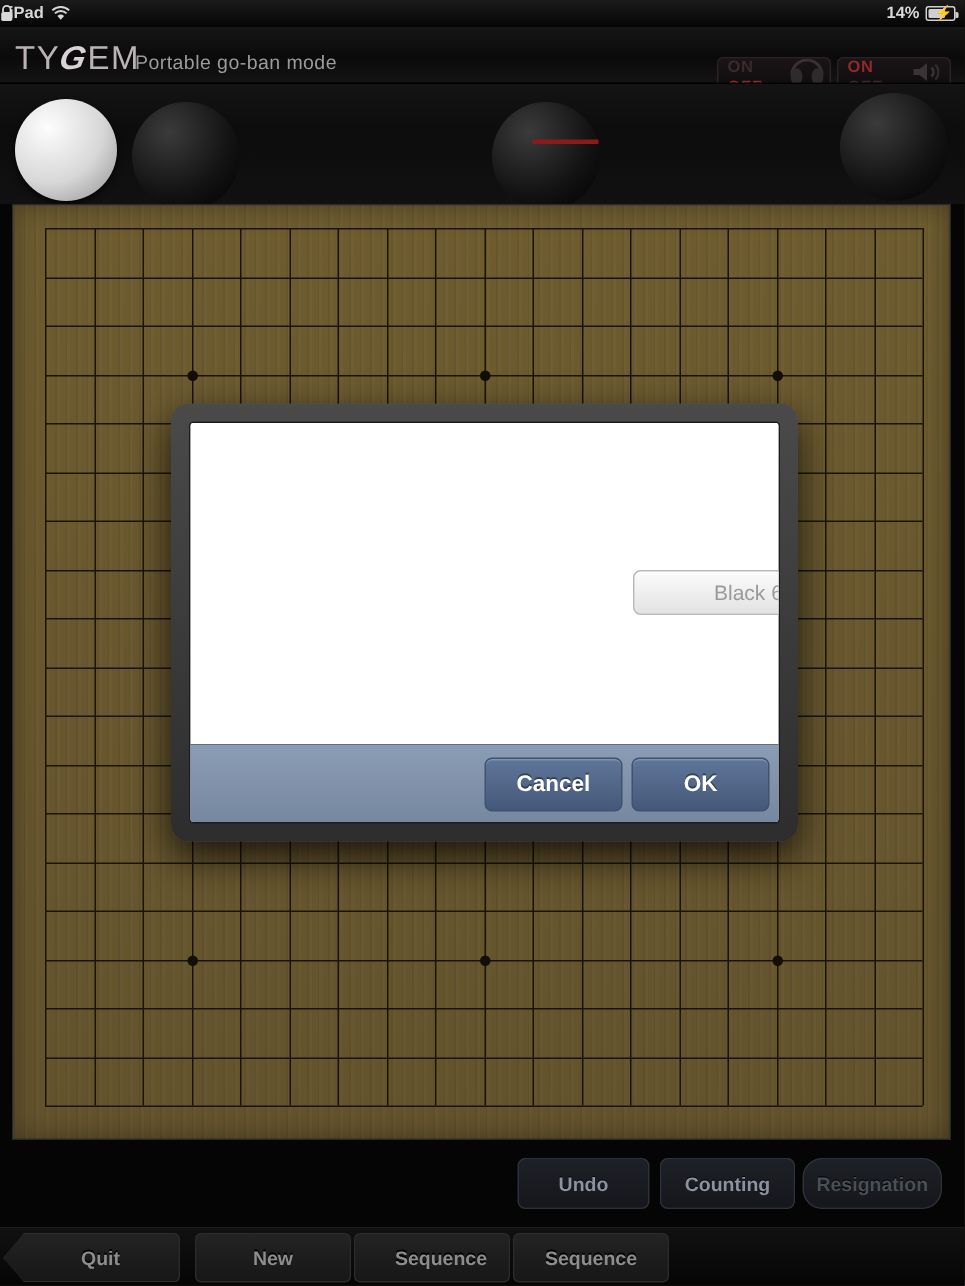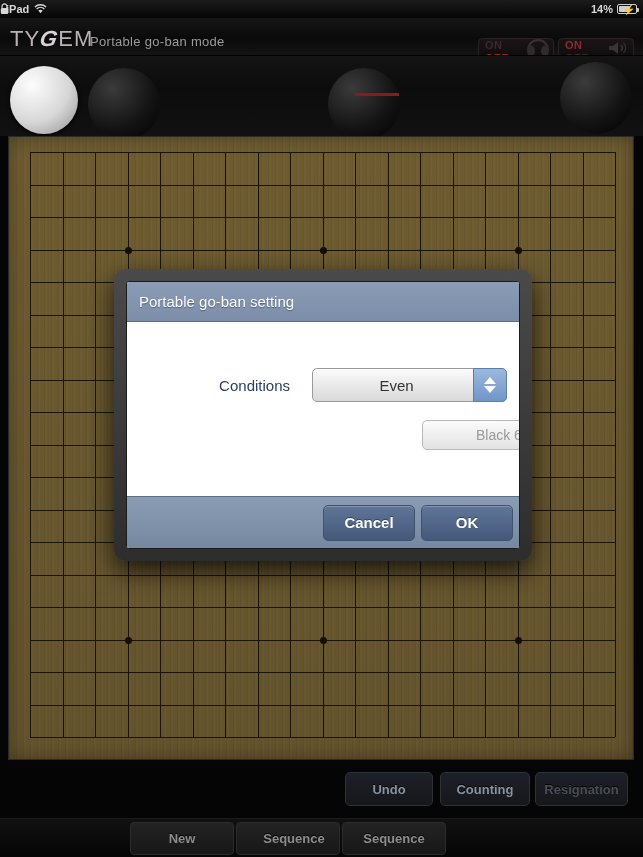--- a/index.html
+++ b/index.html
@@ -202,21 +202,21 @@
     position:absolute; top:0; height:34px;
     border:1px solid #2e3138; border-radius:5px;
     background:linear-gradient(#1d2026,#15171c);
     display:flex; align-items:center; justify-content:center;
     font-size:13px; font-weight:bold; color:#8b93a1;
     text-shadow:0 -1px 0 #000;
   }
   .act.dim{ color:#4a4e56; }
   #act-undo{ left:345px; width:88px; }
   #act-counting{ left:440px; width:90px; }
-  #act-resign{ left:535px; width:93px; }
+  #act-resign{ left:535px; width:93px;border-radius:13px; }
 
   
   .tabbar{
     position:absolute; left:0; top:818px; width:643px; height:39px;
     background:linear-gradient(#111,#050505);
     border-top:1px solid #1b1b1b;
   }
   .tab{
     position:absolute; top:3px; height:33px;
     background:linear-gradient(#232323,#171717);
@@ -354,46 +354,36 @@
         <div class="star" style="left: 293px; top: 293px;"></div>
         <div class="star" style="left: 488px; top: 293px;"></div>
         <div class="star" style="left: 98px; top: 488px;"></div>
         <div class="star" style="left: 293px; top: 488px;"></div>
         <div class="star" style="left: 488px; top: 488px;"></div>
       </div>
   </div>
 
   <div class="dialog-shell">
     <div class="dialog">
-      <div class="dlg-title">Portable go-ban setting</div>
       <div class="dlg-body">
-        <div class="row-conditions">
-          <div class="cond-label">Conditions</div>
-          <div class="select-box">
-            <span class="select-value">Even</span>
-            <span class="stepper">
-              <span class="ar up"></span>
-              <span class="ar dn"></span>
-            </span>
-          </div>
-        </div>
         <div class="btn-dum">Black 6.5 Dum</div>
       </div>
       <div class="dlg-footer">
         <div class="dlg-btn">Cancel</div>
         <div class="dlg-btn">OK</div>
       </div>
     </div>
   </div>
 
   <div class="actionrow">
     <div class="act" id="act-undo">Undo</div>
     <div class="act" id="act-counting">Counting</div>
     <div class="act dim" id="act-resign">Resignation</div>
   </div>
 
   <div class="tabbar">
+    <div class="tab" id="tab-quit">Quit</div>
     <div class="tab" id="tab-new">New</div>
     <div class="tab" id="tab-sequence">Sequence</div>
     <div class="tab" id="tab-estimate">Sequence</div>
   </div>
 
 </div>
 
 </body></html>

